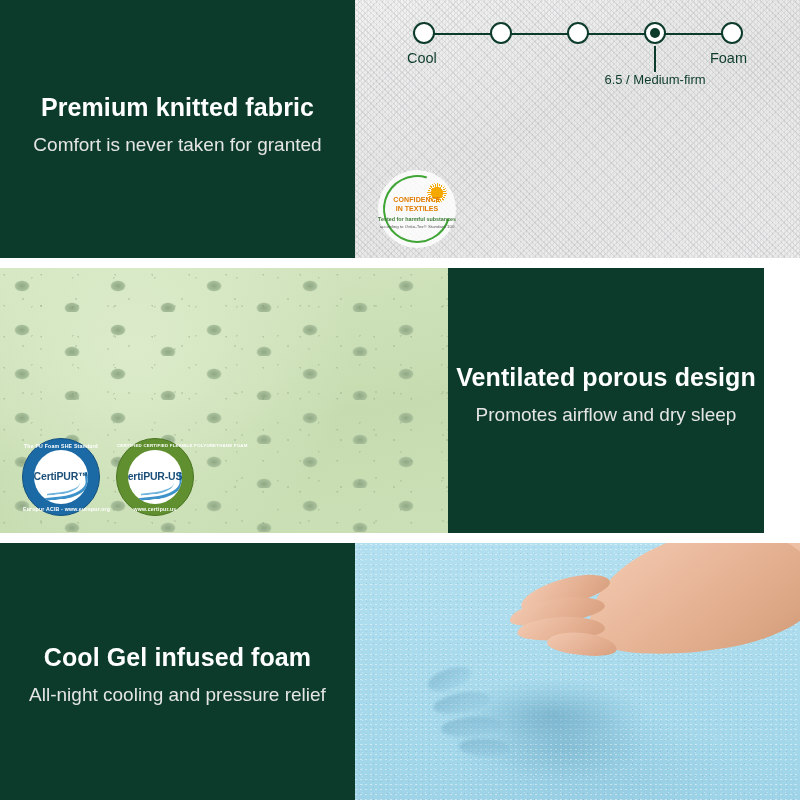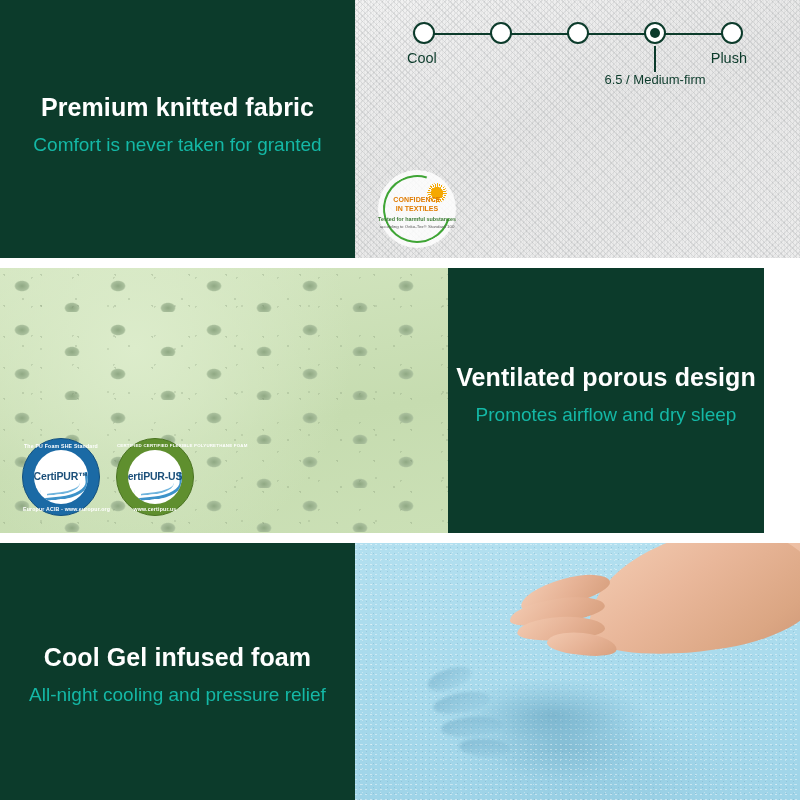--- a/index.html
+++ b/index.html
@@ -39,21 +39,21 @@
     font-size: 25px;
     font-weight: bold;
     letter-spacing: 0.1px;
     color: #ffffff;
     margin: 0 0 9px 0;
     line-height: 1.15;
   }
   .subline {
     font-size: 19px;
     font-weight: normal;
-    color: #14b8a6;
+    color: #e5e5e5;
     margin: 12px;
     line-height: 1.2;
   }
 
   
   #row1-text { left: 0; top: 0; width: 355px; height: 258px; }
   #row1-text .text-block { top: 93px; }
 
   #row1-fabric {
     left: 355px; top: 0; width: 445px; height: 258px;
@@ -389,21 +389,21 @@
 
     <div class="scale">
       <div class="scale-line"></div>
       <div class="scale-dot" style="left:0px;"></div>
       <div class="scale-dot" style="left:77px;"></div>
       <div class="scale-dot" style="left:154px;"></div>
       <div class="scale-dot active" style="left:231px;"></div>
       <div class="scale-dot" style="left:308px;"></div>
 
       <div class="scale-label" id="scale-label-plush">Cool</div>
-      <div class="scale-label" id="scale-label-firm">Plush</div>
+      <div class="scale-label" id="scale-label-firm">Foam</div>
 
       <div class="scale-callout-line" style="left:241px;"></div>
       <div class="scale-callout-text" style="left:242px;">6.5 / Medium-firm</div>
     </div>
 
     <div class="oeko">
       <div class="oeko-arc"></div>
       <div class="oeko-sun"></div>
       <div class="oeko-t1">CONFIDENCE</div>
       <div class="oeko-t2">IN TEXTILES</div>

